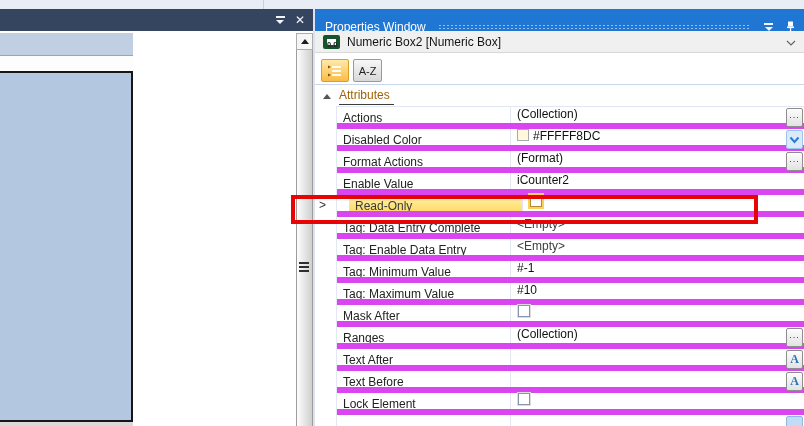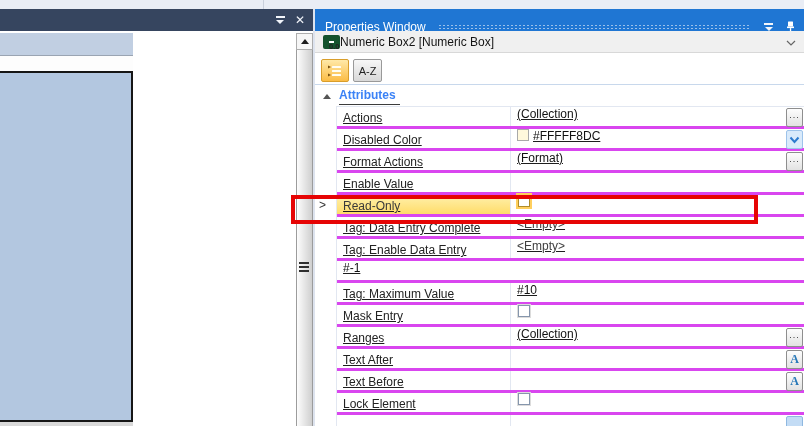--- a/index.html
+++ b/index.html
@@ -38,41 +38,41 @@
 
   
   .pp-titlebar { left:315px; top:9px; width:489px; height:36px; background:#1F76D3; display:flex; align-items:center; padding:0 8px 0 10px; color:#fff; }
   .pp-title { font-size:12px; white-space:nowrap; }
   .pp-dots { flex:1; height:9px; margin:2px 14px 0 12px;
     background-image:radial-gradient(rgba(255,255,255,.55) .8px, transparent .9px);
     background-size:4px 3px; }
   .pp-titlebar .win-menu { margin-right:12px; }
 
   .pp-selector { left:315px; top:31px; width:489px; height:22px; background:#F0F0F0; border-bottom:1px solid #D8D8D8; display:flex; align-items:center; padding:0 8px; }
-  .nb-icon { width:17px; height:14px; border:6px solid #14532d; border-radius:2px; background:#fff; color:#222; font-size:7.5px; font-weight:bold; text-align:center; line-height:12px; }
+  .nb-icon { width:17px; height:14px; border:4px solid #14532d; border-radius:2px; background:#fff; color:#222; font-size:7.5px; font-weight:bold; text-align:center; line-height:12px; margin-right:7px; }
   .pp-selector-label { color:#141414; }
   .pp-selector-chev { margin-left:auto; }
 
   .pp-toolbar { left:315px; top:53px; width:590px; height:32px; background:#fff; border-bottom:1px solid #C8D8EC; }
   .btn-cat { position:absolute; left:6px; top:6px; width:28px; height:23px; border:1px solid #D99E2B; border-radius:2px;
     background:linear-gradient(#FFE9A8,#FBBC45); display:flex; align-items:center; justify-content:center; }
   .btn-az  { position:absolute; left:38px; top:6px; width:29px; height:23px; border:1px solid #999; border-radius:2px;
     background:linear-gradient(#F7F7F7,#D9D9D9); color:#222; font-size:11px; display:flex; align-items:center; justify-content:center; }
   .tb-search { position:absolute; right:5px; top:8px; width:16px; height:16px; }
 
   .pp-header { left:315px; top:86px; width:489px; height:20px; display:flex; align-items:center; }
   .hdr-arrow { width:0; height:0; border-left:4px solid transparent; border-right:4px solid transparent; border-bottom:5px solid #555; margin:0 8px 0 8px; }
-  .hdr-label { font-weight:bold; color:#3b82f6; border-bottom:1px solid #3c3c3c; padding:0 4px 2px 0; }
+  .hdr-label { font-weight:normal; color:#a16207; border-bottom:1px solid #3c3c3c; padding:0 4px 2px 0; }
 
   
   .pp-grid { left:336px; top:106px; width:468px; height:320px; border-top:1px solid #E2E7F1; border-left:1px solid #E2E7F1; overflow:hidden; }
-  .row { display:flex; height:22px; border-bottom:3px solid #d946ef; position:relative; background:#fff;text-decoration:underline; }
+  .row { display:flex; height:22px; border-bottom:6px solid #d946ef; position:relative; background:#fff; }
   .cell-label { width:174px; border-right:1px solid #E2E7F1; padding:4px 2px 0 6px; color:#222; white-space:nowrap; overflow:hidden; }
   .cell-value { flex:1; position:relative; display:flex; align-items:flex-start; padding-left:6px; color:#111; white-space:nowrap; }
-  .row.selected .cell-label { background:linear-gradient(#FFF1AE,#FFDC69); color:#3a3a3a; }
+  .row.selected .cell-label { background:linear-gradient(#FFF1AE,#FFDC69); color:#3a3a3a;margin-left:12px; }
   .val-green { color:#404040; }
   .swatch { width:12px; height:12px; border:1px solid #A9A9A9; margin-right:4px; flex:none; }
   .cb { width:12px; height:12px; background:#fff; border:1px solid #8696AC; box-shadow:0 0 0 1px #DCDCDC; margin-left:1px; flex:none; }
   .cb.focus { border:1px solid #B08C2A; box-shadow:0 0 0 2px #FFCF5E; }
   .gbtn { position:absolute; right:1px; top:1px; width:17px; height:19px; border:1px solid #8E8E8E; border-radius:2px;
     background:linear-gradient(#FDFDFD,#E2E2E2); display:flex; align-items:center; justify-content:center; padding:0; }
   .gbtn-ellipsis { font-size:9px; letter-spacing:1px; color:#333; line-height:6px; padding-bottom:6px; }
   .gbtn-dd { background:#D9EAFB; border:1px solid #9DC3EA; }
   .gbtn-font { font-family:"Liberation Serif", serif; font-weight:bold; font-size:12px; color:#2878B8; }
   .gbtn-partial { background:#C3DCF5; border:1px solid #8FB8E0; }
@@ -191,52 +191,56 @@
       </div>
       <div class="row">
         <div class="cell-label">Format Actions</div>
         <div class="cell-value">
           <span>(Format)</span>
           <button class="gbtn gbtn-ellipsis">...</button>
         </div>
       </div>
       <div class="row">
         <div class="cell-label">Enable Value</div>
+        <div class="cell-value">
+          <span>iCounter2</span>
+        </div>
       </div>
       <div class="row selected">
         <div class="cell-label">Read-Only</div>
         <div class="cell-value">
           <span class="cb focus"></span>
         </div>
       </div>
       <div class="row">
         <div class="cell-label">Tag: Data Entry Complete</div>
         <div class="cell-value">
           <span class="val-green">&lt;Empty&gt;</span>
         </div>
       </div>
       <div class="row">
         <div class="cell-label">Tag: Enable Data Entry</div>
         <div class="cell-value">
           <span class="val-green">&lt;Empty&gt;</span>
         </div>
       </div>
       <div class="row">
+        <div class="cell-label">Tag: Minimum Value</div>
         <div class="cell-value">
           <span>#-1</span>
         </div>
       </div>
       <div class="row">
         <div class="cell-label">Tag: Maximum Value</div>
         <div class="cell-value">
           <span>#10</span>
         </div>
       </div>
       <div class="row">
-        <div class="cell-label">Mask Entry</div>
+        <div class="cell-label">Mask After</div>
         <div class="cell-value">
           <span class="cb"></span>
         </div>
       </div>
       <div class="row">
         <div class="cell-label">Ranges</div>
         <div class="cell-value">
           <span>(Collection)</span>
           <button class="gbtn gbtn-ellipsis">...</button>
         </div>

